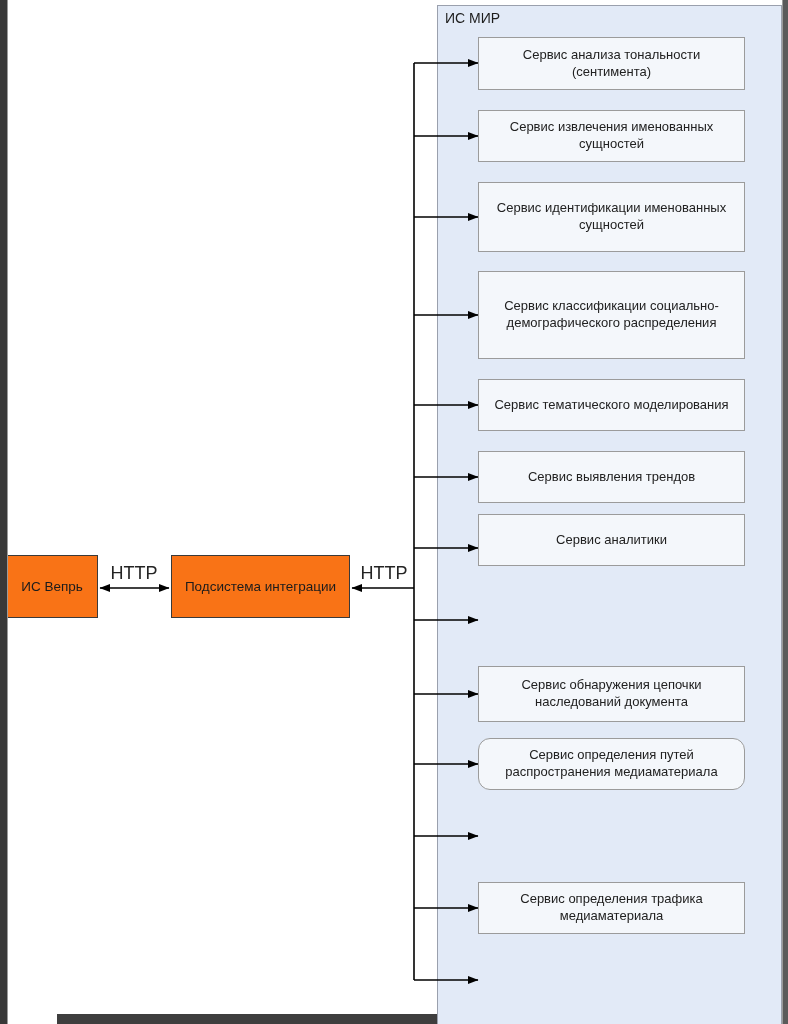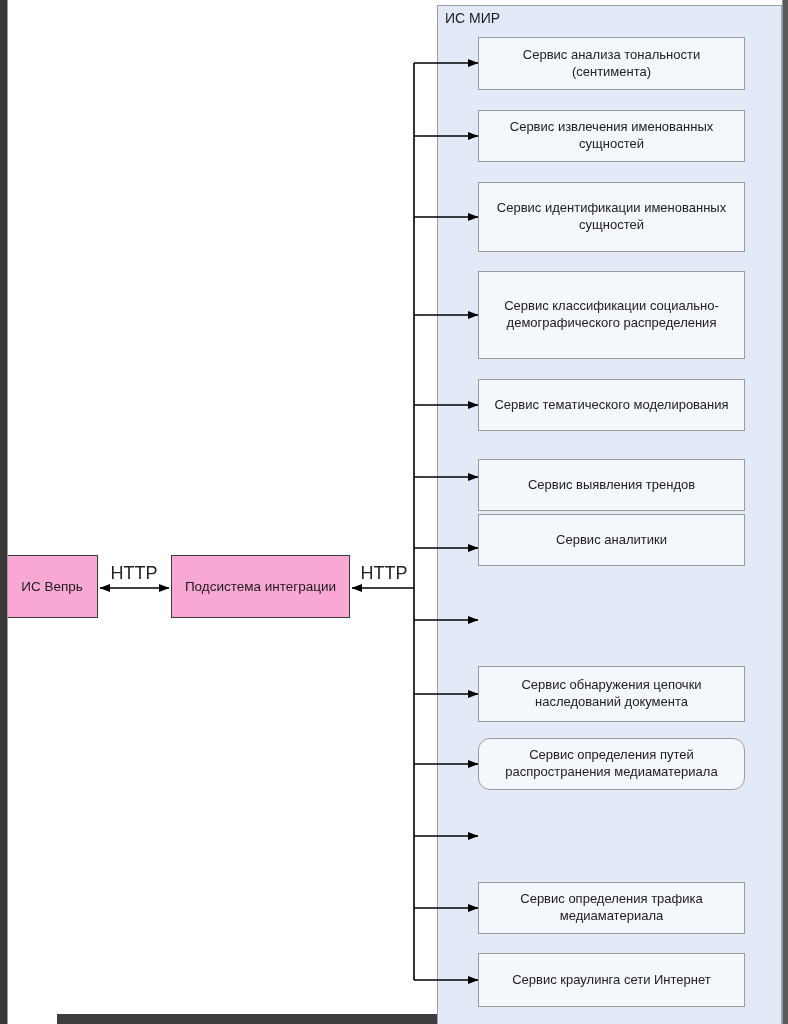--- a/index.html
+++ b/index.html
@@ -45,21 +45,21 @@
     background: #f4f7fb;
     border: 1px solid #9b9b9b;
     display: flex; align-items: center; justify-content: center;
     text-align: center;
     font-size: 13px; line-height: 1.3; color: #212121;
     padding: 18px 14px;
     z-index: 2;
   }
   .plain-box {
     position: absolute;
-    background: #f9a8d4;
+    background: #f97316;
     border: 1px solid #3a3a3a;
     display: flex; align-items: center; justify-content: center;
     text-align: center;
     font-size: 13.5px; color: #1c1c1c;
     padding: 2px 6px;
     z-index: 2;
   }
   #box-vepr { left: 6px; top: 555px; width: 92px; height: 63px; }
   #box-integration { left: 171px; top: 555px; width: 179px; height: 63px; }
 
@@ -119,23 +119,22 @@
   </div>
 
   <div class="http-label" id="http-left">HTTP</div>
   <div class="http-label" id="http-right">HTTP</div>
 
   <div class="service-box" style="top:37px;  height:53px;">Сервис анализа тональности (сентимента)</div>
   <div class="service-box" style="top:110px; height:52px;">Сервис извлечения именованных сущностей</div>
   <div class="service-box" style="top:182px; height:70px;">Сервис идентификации именованных сущностей</div>
   <div class="service-box" style="top:271px; height:88px;">Сервис классификации социально-демографического распределения</div>
   <div class="service-box" style="top:379px; height:52px;">Сервис тематического моделирования</div>
-  <div class="service-box" style="top:451px; height:52px;margin-top:8px;">Сервис выявления трендов</div>
+  <div class="service-box" style="top:451px; height:52px;">Сервис выявления трендов</div>
   <div class="service-box" style="top:514px; height:52px;">Сервис аналитики</div>
   <div class="service-box" style="top:666px; height:56px;">Сервис обнаружения цепочки наследований документа</div>
   <div class="service-box" style="top:738px; height:52px;border-radius:12px;">Сервис определения путей распространения медиаматериала</div>
   <div class="service-box" style="top:882px; height:52px;">Сервис определения трафика медиаматериала</div>
-  <div class="service-box" style="top:953px; height:54px;">Сервис краулинга сети Интернет</div>
 
   <div class="edge-left"></div>
   <div class="edge-right"></div>
   <div class="edge-bottom"></div>
 </div>
 
 </body></html>

